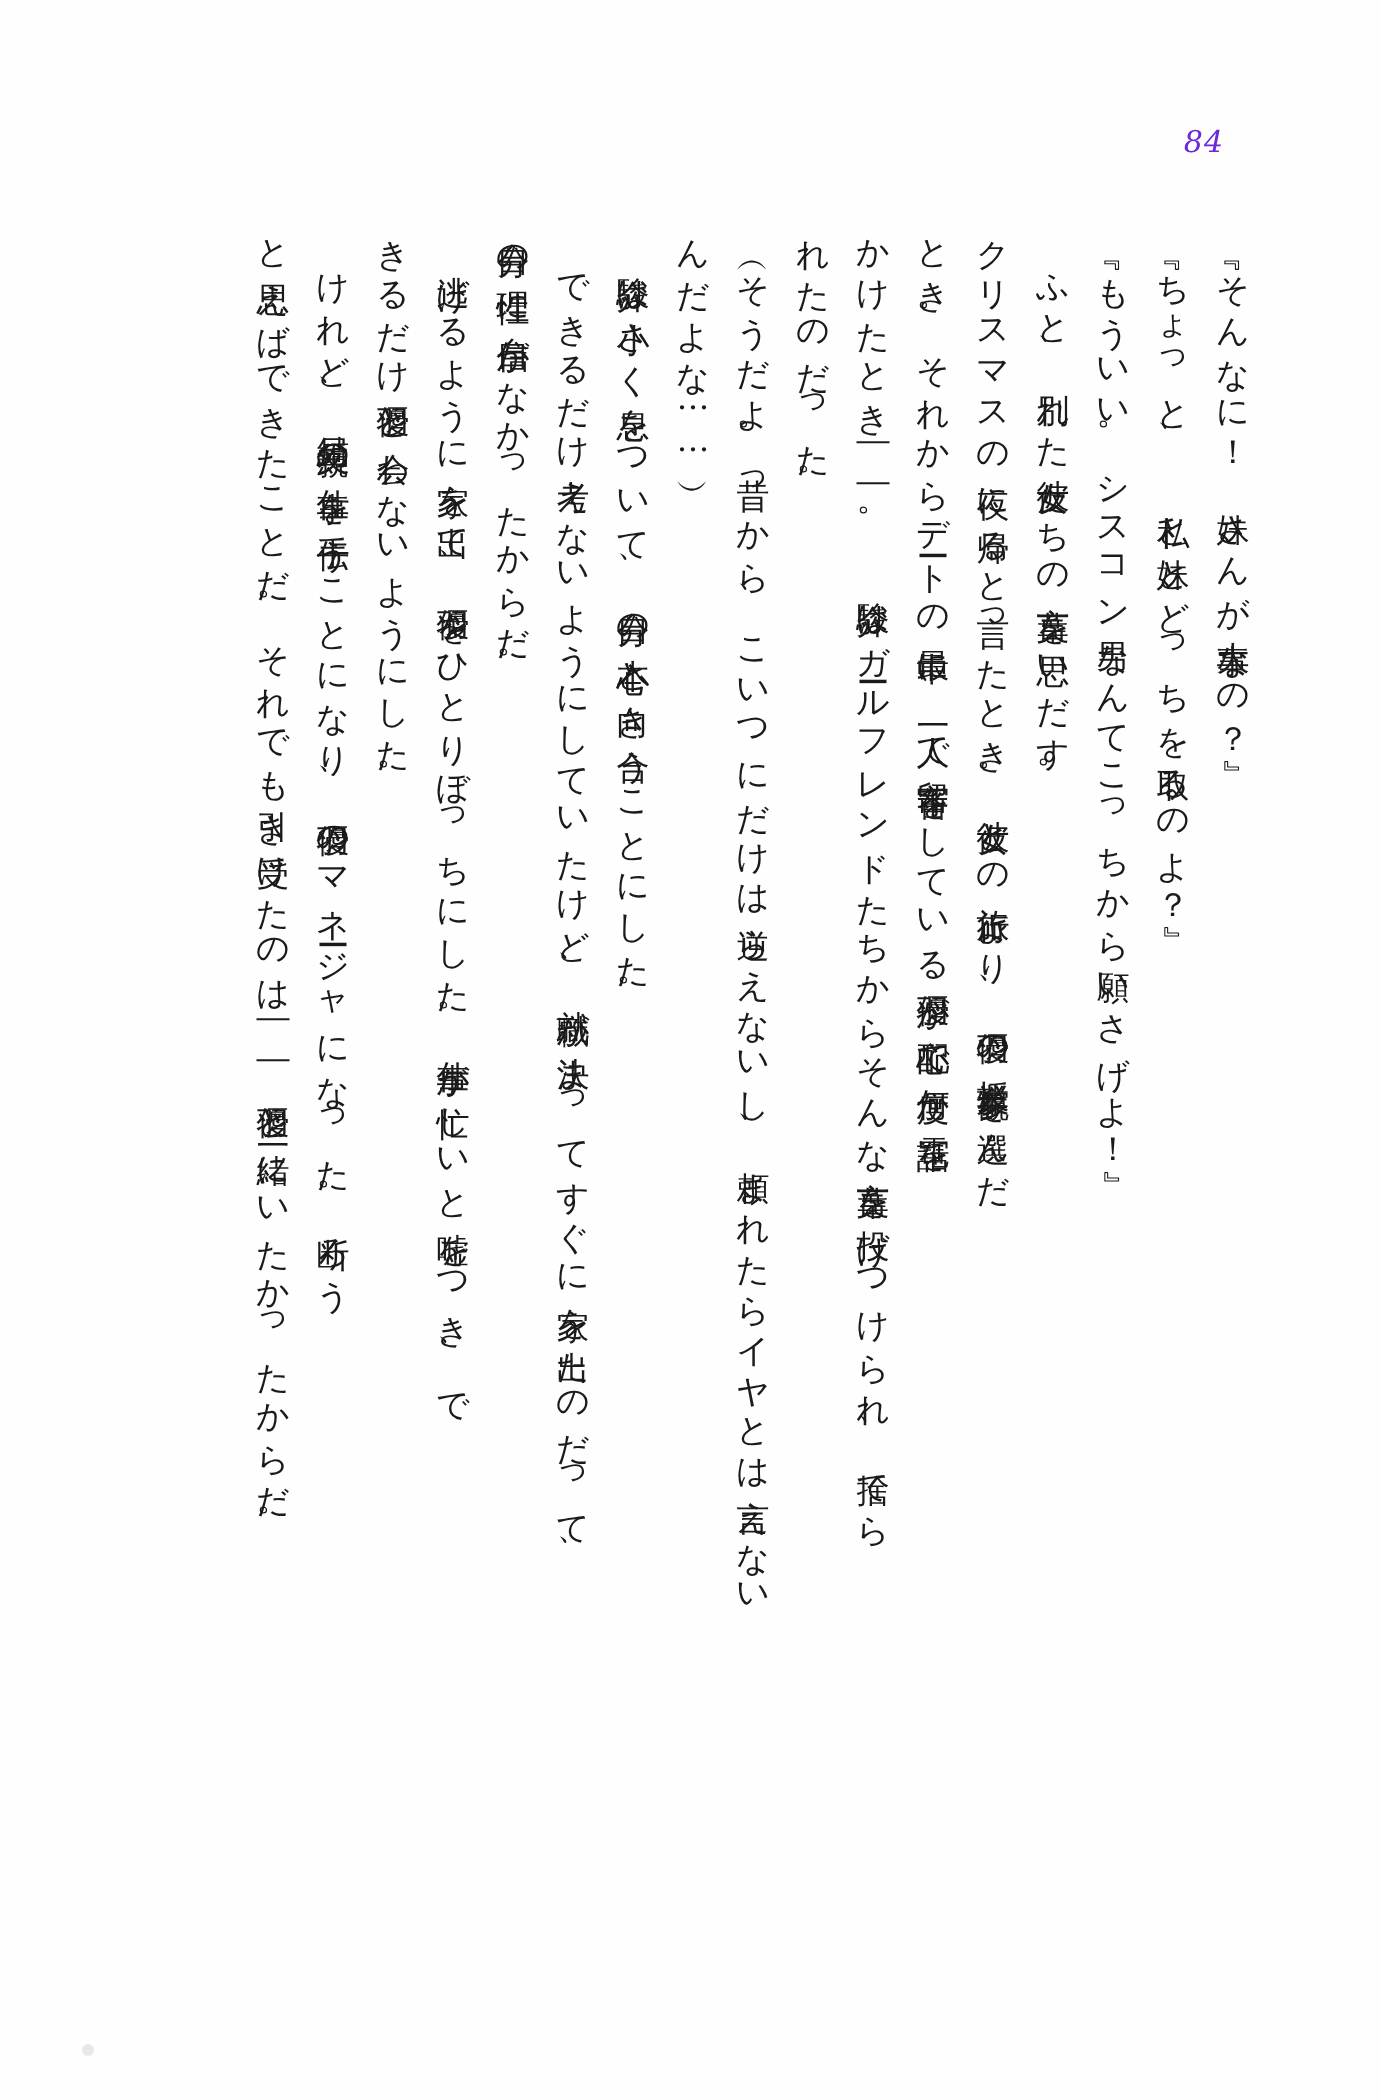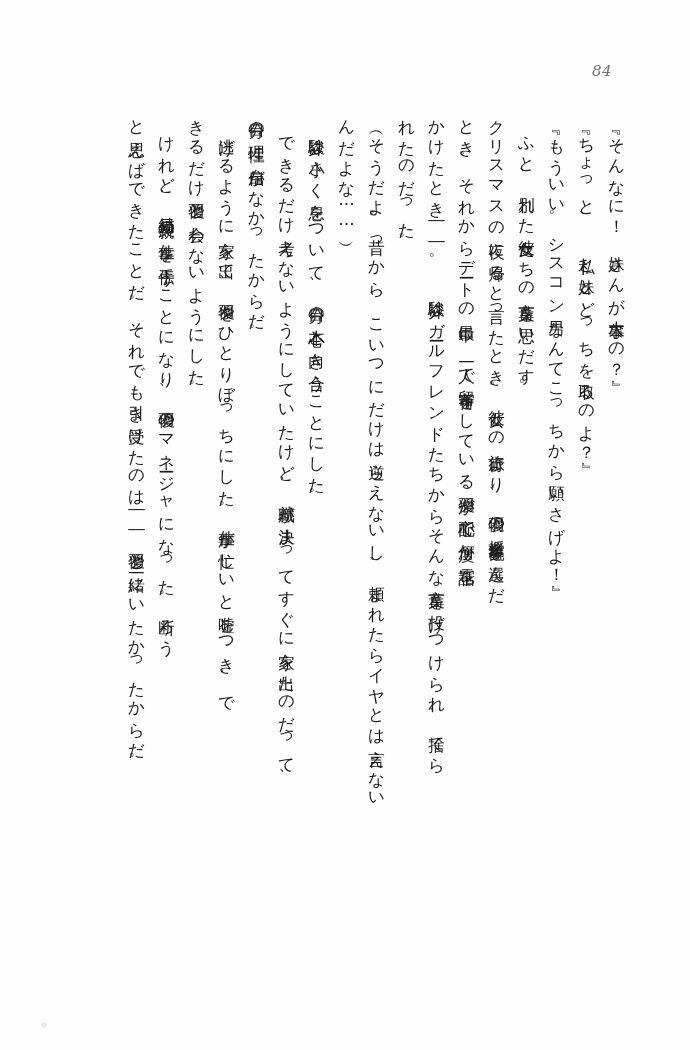--- a/index.html
+++ b/index.html
@@ -17,21 +17,21 @@
     background: #fefefe;
     overflow: hidden;
   }
   
   .page-number {
     position: absolute;
     top: 62px;
     right: 78px;
     font-size: 15px;
     font-style: italic;
-    color: #737373;
+    color: #6d28d9;
     letter-spacing: 0.5px;
   }
   
   .text-block {
     position: absolute;
     top: 108px;
     left: 60px;
     right: 66px;
     height: 860px;
     display: flex;

